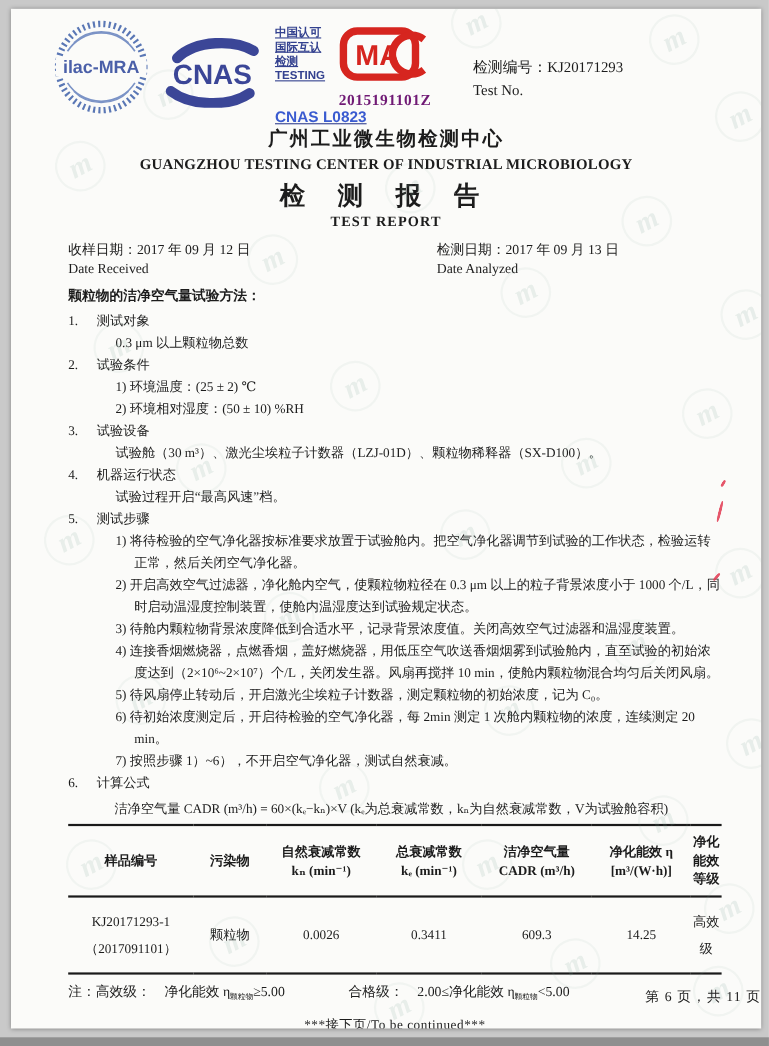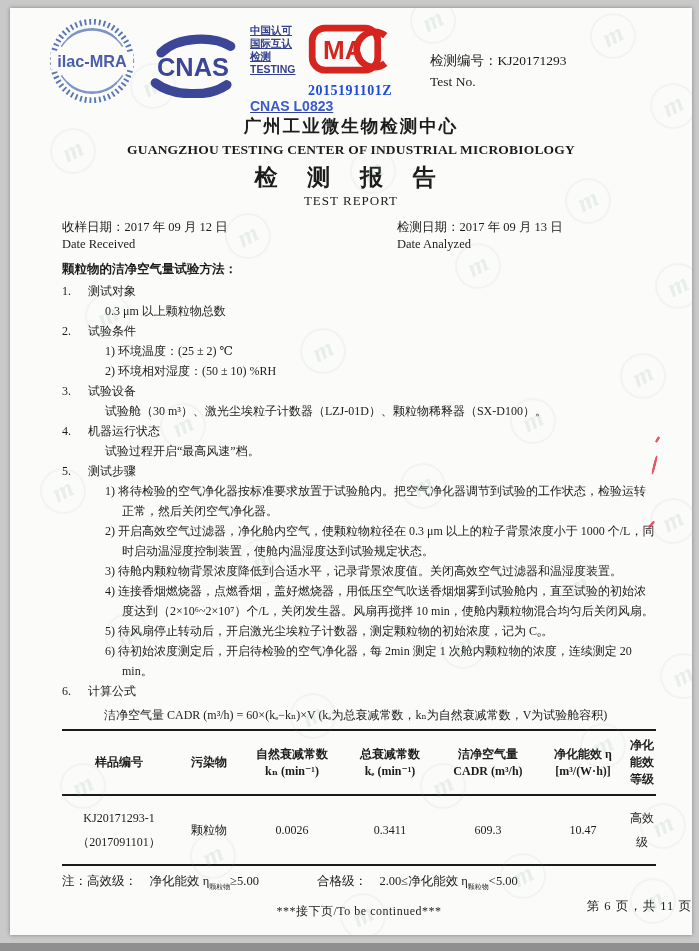--- a/index.html
+++ b/index.html
@@ -23,27 +23,27 @@
   }
   .wm i{font-style:italic;font-size:26px;color:rgba(120,160,145,.9);font-weight:bold;line-height:1;}
   
   .hdr{position:relative;height:104px;}
   .ilac{position:absolute;left:34px;top:8px;}
   .cnas{position:absolute;left:136px;top:26px;}
   .accred{position:absolute;left:240px;top:16px;font-family:"Liberation Sans","DejaVu Sans",sans-serif;
     font-size:10.5px;font-weight:bold;color:#33418f;line-height:13px;text-decoration:underline;}
   .accred .code{margin-top:24px;font-size:14px;color:#3a5bd0;}
   .cma{position:absolute;left:298px;top:14px;text-align:center;}
-  .cma-num{color:#1d4ed8;font-weight:bold;font-size:14px;letter-spacing:.5px;margin-top:1px;font-family:"Liberation Serif",serif;}
+  .cma-num{color:#701a75;font-weight:bold;font-size:14px;letter-spacing:.5px;margin-top:1px;font-family:"Liberation Serif",serif;}
   .testno{position:absolute;left:420px;top:42px;font-size:13.5px;line-height:21px;}
   
   .t-cn{text-align:center;font-size:17.5px;font-weight:bold;letter-spacing:2px;margin-top:2px;}
   .t-en{text-align:center;font-size:13.5px;font-weight:bold;margin-top:4px;letter-spacing:.2px;}
   .t-rep-cn{text-align:center;font-size:23px;font-weight:bold;letter-spacing:12px;margin-top:4px;}
-  .t-rep-en{text-align:center;font-size:13px;font-weight:normal;letter-spacing:1px;margin-top:0px;}
+  .t-rep-en{text-align:center;font-size:13px;font-weight:bold;letter-spacing:1px;margin-top:0px;}
   
   .dates{display:flex;padding:10px 40px 0 52px;font-size:12.5px;line-height:17px;}
   .dates .dleft{flex:1;}
   .dates .dright{width:255px;}
   
   .bodytext{padding:6px 36px 0 52px;font-size:12px;line-height:20px;}
   .sec-heading{font-weight:bold;font-size:12.5px;margin-bottom:2px;}
   .m-row{display:flex;}
   .m-no{width:26px;flex:none;}
   .m-title{flex:1;}
@@ -282,20 +282,21 @@
           <span class="m-no">5.</span>
           <span class="m-title">测试步骤</span>
         </div>
       <div class="m-lines">
         <div class="hang">1) 将待检验的空气净化器按标准要求放置于试验舱内。把空气净化器调节到试验的工作状态，检验运转正常，然后关闭空气净化器。</div>
         <div class="hang">2) 开启高效空气过滤器，净化舱内空气，使颗粒物粒径在 0.3 μm 以上的粒子背景浓度小于 1000 个/L，同时启动温湿度控制装置，使舱内温湿度达到试验规定状态。</div>
         <div class="hang">3) 待舱内颗粒物背景浓度降低到合适水平，记录背景浓度值。关闭高效空气过滤器和温湿度装置。</div>
         <div class="hang">4) 连接香烟燃烧器，点燃香烟，盖好燃烧器，用低压空气吹送香烟烟雾到试验舱内，直至试验的初始浓度达到（2×10⁶~2×10⁷）个/L，关闭发生器。风扇再搅拌 10 min，使舱内颗粒物混合均匀后关闭风扇。</div>
         <div class="hang">5) 待风扇停止转动后，开启激光尘埃粒子计数器，测定颗粒物的初始浓度，记为 C₀。</div>
         <div class="hang">6) 待初始浓度测定后，开启待检验的空气净化器，每 2min 测定 1 次舱内颗粒物的浓度，连续测定 20 min。</div>
+        <div class="hang">7) 按照步骤 1）~6），不开启空气净化器，测试自然衰减。</div>
       </div>
     </div>
 
     <div class="m-item">
       <div class="m-row">
           <span class="m-no">6.</span>
           <span class="m-title">计算公式</span>
         </div>
       <div class="formula">洁净空气量 CADR (m³/h) = 60×(kₑ−kₙ)×V (kₑ为总衰减常数，kₙ为自然衰减常数，V为试验舱容积)</div>
     </div>
@@ -334,21 +335,21 @@
       <tbody>
         <tr>
           <td class="sample">
             <div>KJ20171293-1</div>
             <div>（2017091101）</div>
           </td>
           <td>颗粒物</td>
           <td>0.0026</td>
           <td>0.3411</td>
           <td>609.3</td>
-          <td>10.47</td>
+          <td>14.25</td>
           <td>高效级</td>
         </tr>
       </tbody>
     </table>
 
     <div class="note-line">
       <span>注：高效级：　净化能效 η</span><sub class="subtiny">颗粒物</sub><span>≥5.00</span><span class="note-gap"></span><span>合格级：　2.00≤净化能效 η</span><sub class="subtiny">颗粒物</sub><span>&lt;5.00</span>
     </div>
 
     <div class="continued">***接下页/To be continued***</div>

